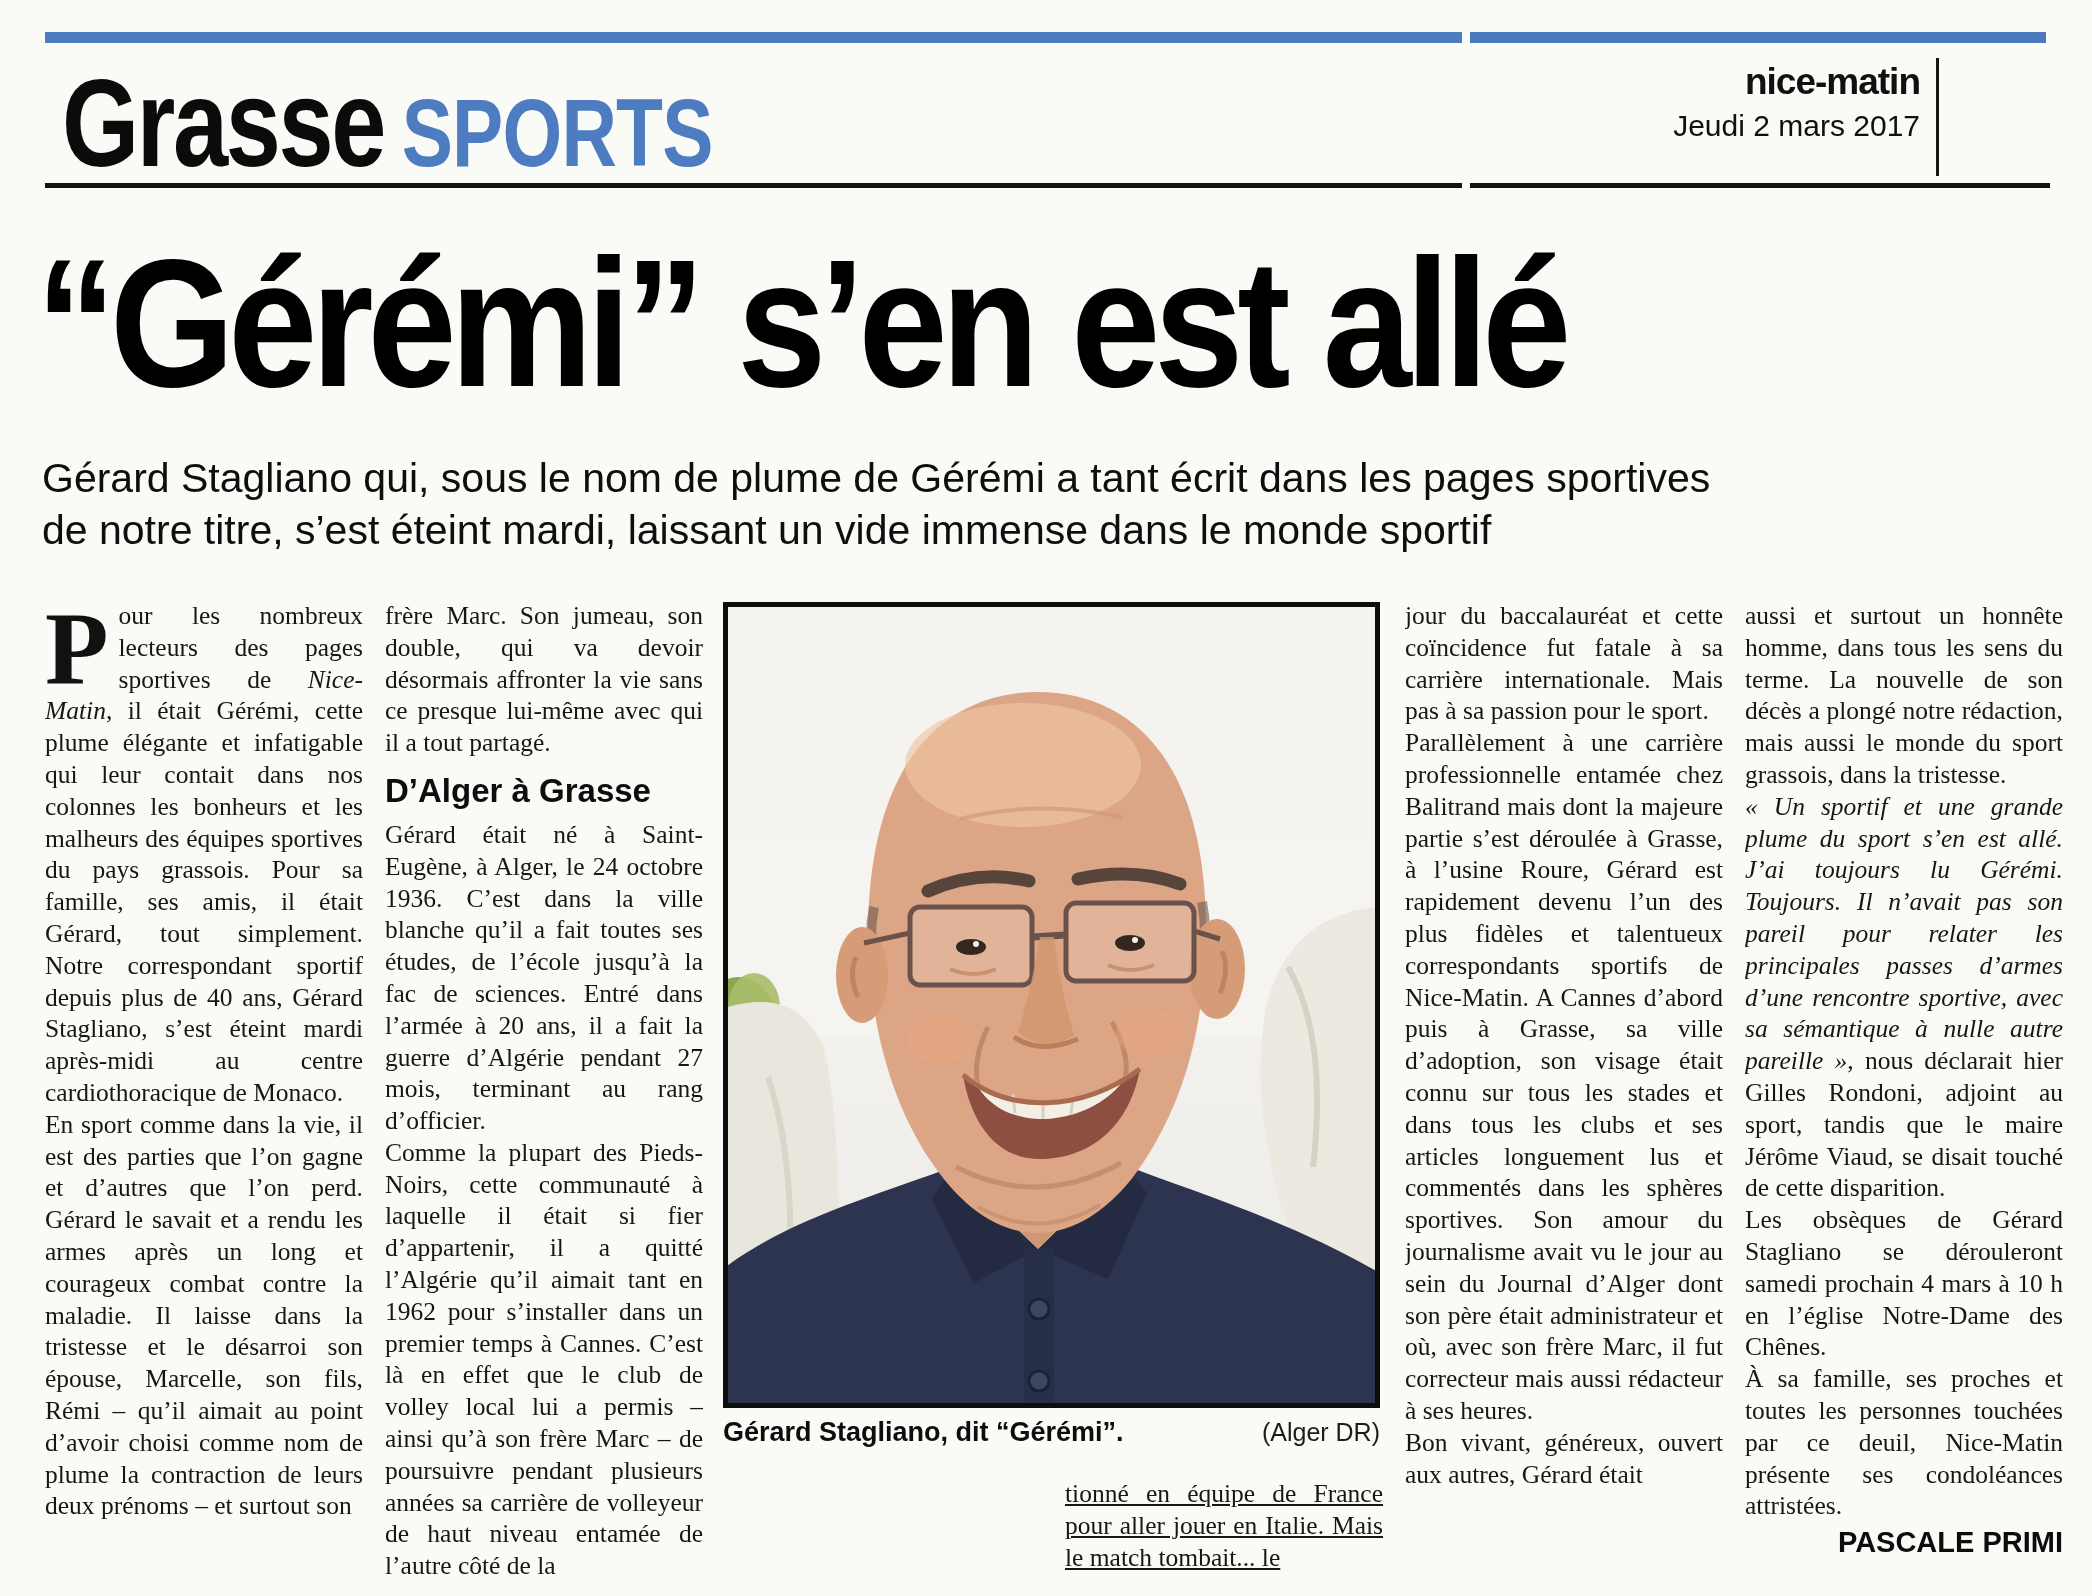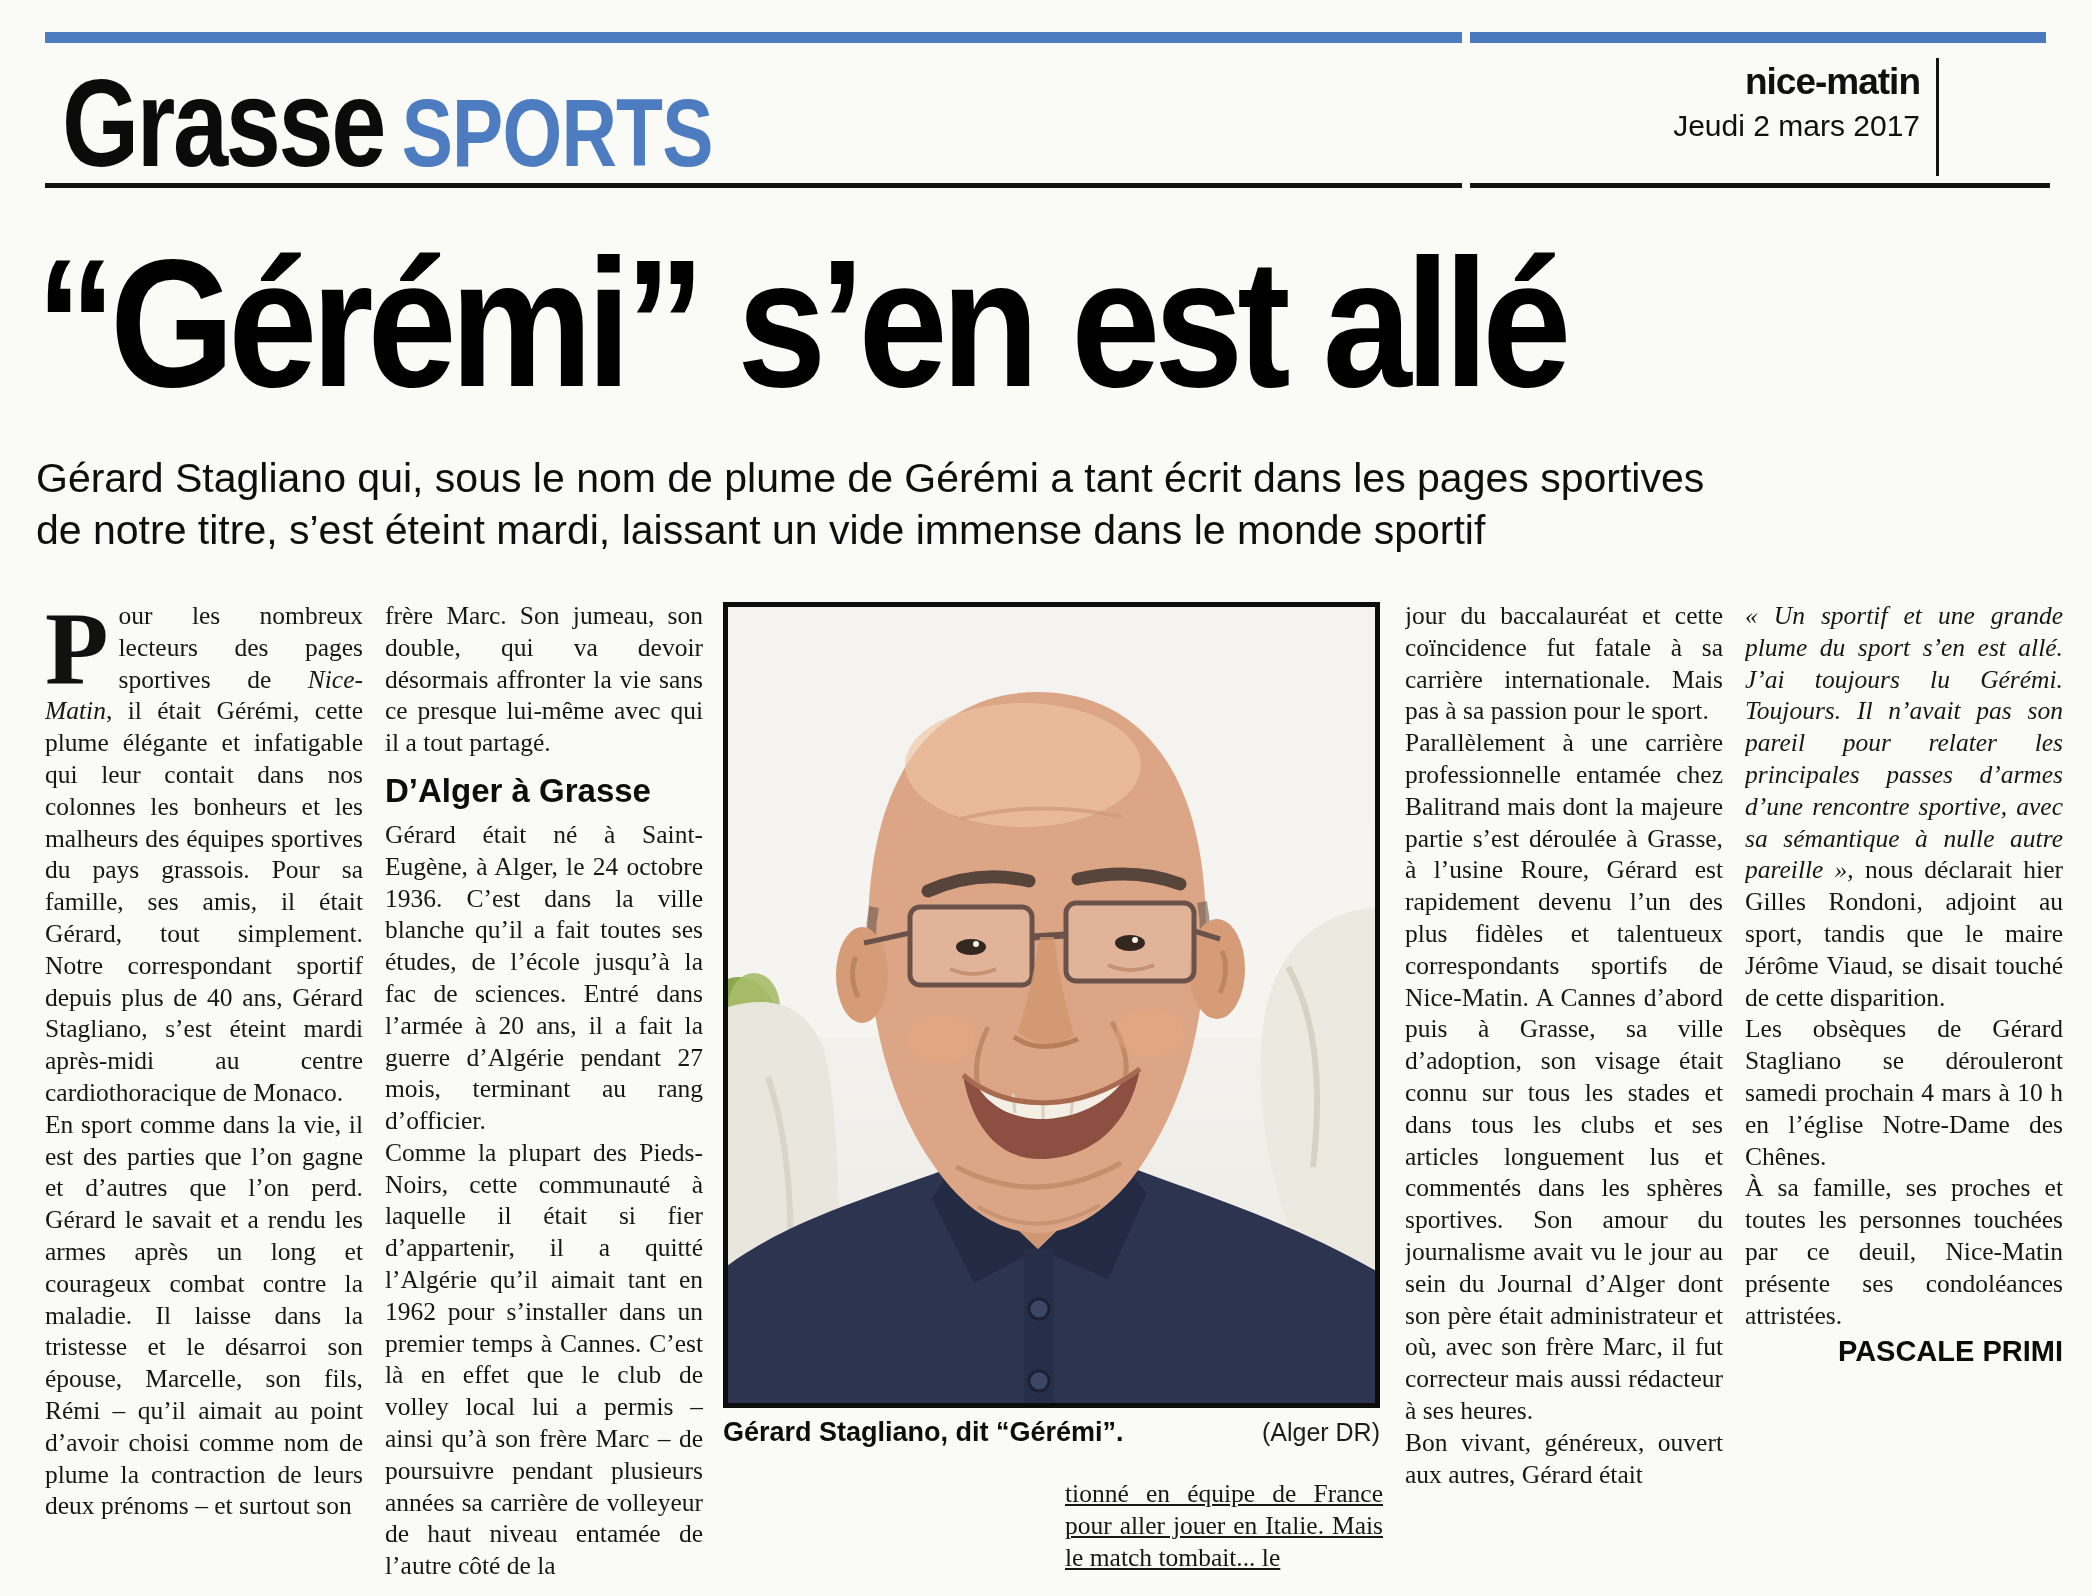--- a/index.html
+++ b/index.html
@@ -21,21 +21,21 @@
   .brand-date{font-size:30px;margin-top:6px;}
   .brand-rule{left:1936px;top:58px;width:3px;height:118px;background:#141414;}
   .head-rule{top:183px;height:5px;background:#141414;}
   .head-rule.seg1{left:45px;width:1417px;}
   .head-rule.seg2{left:1470px;width:580px;}
 
   
   .headline{left:36px;top:232px;font-family:"Liberation Sans",sans-serif;font-weight:bold;
         font-size:182px;line-height:1.0;letter-spacing:-7px;color:#000;
         transform:scaleX(.88);transform-origin:left top;white-space:nowrap;}
-  .standfirst{left:36px;top:452px;width:2010px;font-family:"Liberation Sans",sans-serif;
+  .standfirst{left:42px;top:452px;width:2010px;font-family:"Liberation Sans",sans-serif;
         font-size:41px;line-height:52px;color:#0e0e0e;}
   .standfirst div{white-space:nowrap;}
 
   
   .col{position:absolute;top:600px;width:318px;height:996px;overflow:hidden;
        font-size:25.5px;line-height:31.8px;text-align:justify;}
   .col p{margin:0;}
   .c1{left:45px;} .c2{left:385px;} .c5{left:1405px;} .c6{left:1745px;}
   .dropcap{float:left;font-weight:bold;font-size:104px;line-height:82px;padding:8px 10px 0 0;color:#111;}
   .subhead{font-family:"Liberation Sans",sans-serif;font-weight:bold;font-size:33px;
@@ -182,19 +182,20 @@
     <p style="margin:0">tionné en équipe de France pour aller jouer en Italie. Mais le match tombait... le</p>
   </div>
 
   <div class="col c5">
     <p>jour du baccalauréat et cette coïncidence fut fatale à sa carrière internationale. Mais pas à sa passion pour le sport.</p>
     <p>Parallèlement à une carrière professionnelle entamée chez Balitrand mais dont la majeure partie s’est déroulée à Grasse, à l’usine Roure, Gérard est rapidement devenu l’un des plus fidèles et talentueux correspondants sportifs de Nice-Matin. A Cannes d’abord puis à Grasse, sa ville d’adoption, son visage était connu sur tous les stades et dans tous les clubs et ses articles longuement lus et commentés dans les sphères sportives. Son amour du journalisme avait vu le jour au sein du Journal d’Alger dont son père était administrateur et où, avec son frère Marc, il fut correcteur mais aussi rédacteur à ses heures.</p>
     <p>Bon vivant, généreux, ouvert aux autres, Gérard était</p>
   </div>
 
   <div class="col c6">
+    <p>aussi et surtout un honnête homme, dans tous les sens du terme. La nouvelle de son décès a plongé notre rédaction, mais aussi le monde du sport grassois, dans la tristesse.</p>
     <p><span class="quote-italic">« Un sportif et une grande plume du sport s’en est allé. J’ai toujours lu Gérémi. Toujours. Il n’avait pas son pareil pour relater les principales passes d’armes d’une rencontre sportive, avec sa sémantique à nulle autre pareille »</span><span>, nous déclarait hier Gilles Rondoni, adjoint au sport, tandis que le maire Jérôme Viaud, se disait touché de cette disparition.</span></p>
     <p>Les obsèques de Gérard Stagliano se dérouleront samedi prochain 4 mars à 10 h en l’église Notre-Dame des Chênes.</p>
     <p>À sa famille, ses proches et toutes les personnes touchées par ce deuil, Nice-Matin présente ses condoléances attristées.</p>
     <p class="byline">PASCALE PRIMI</p>
   </div>
 
 </div>
 
 </body></html>

